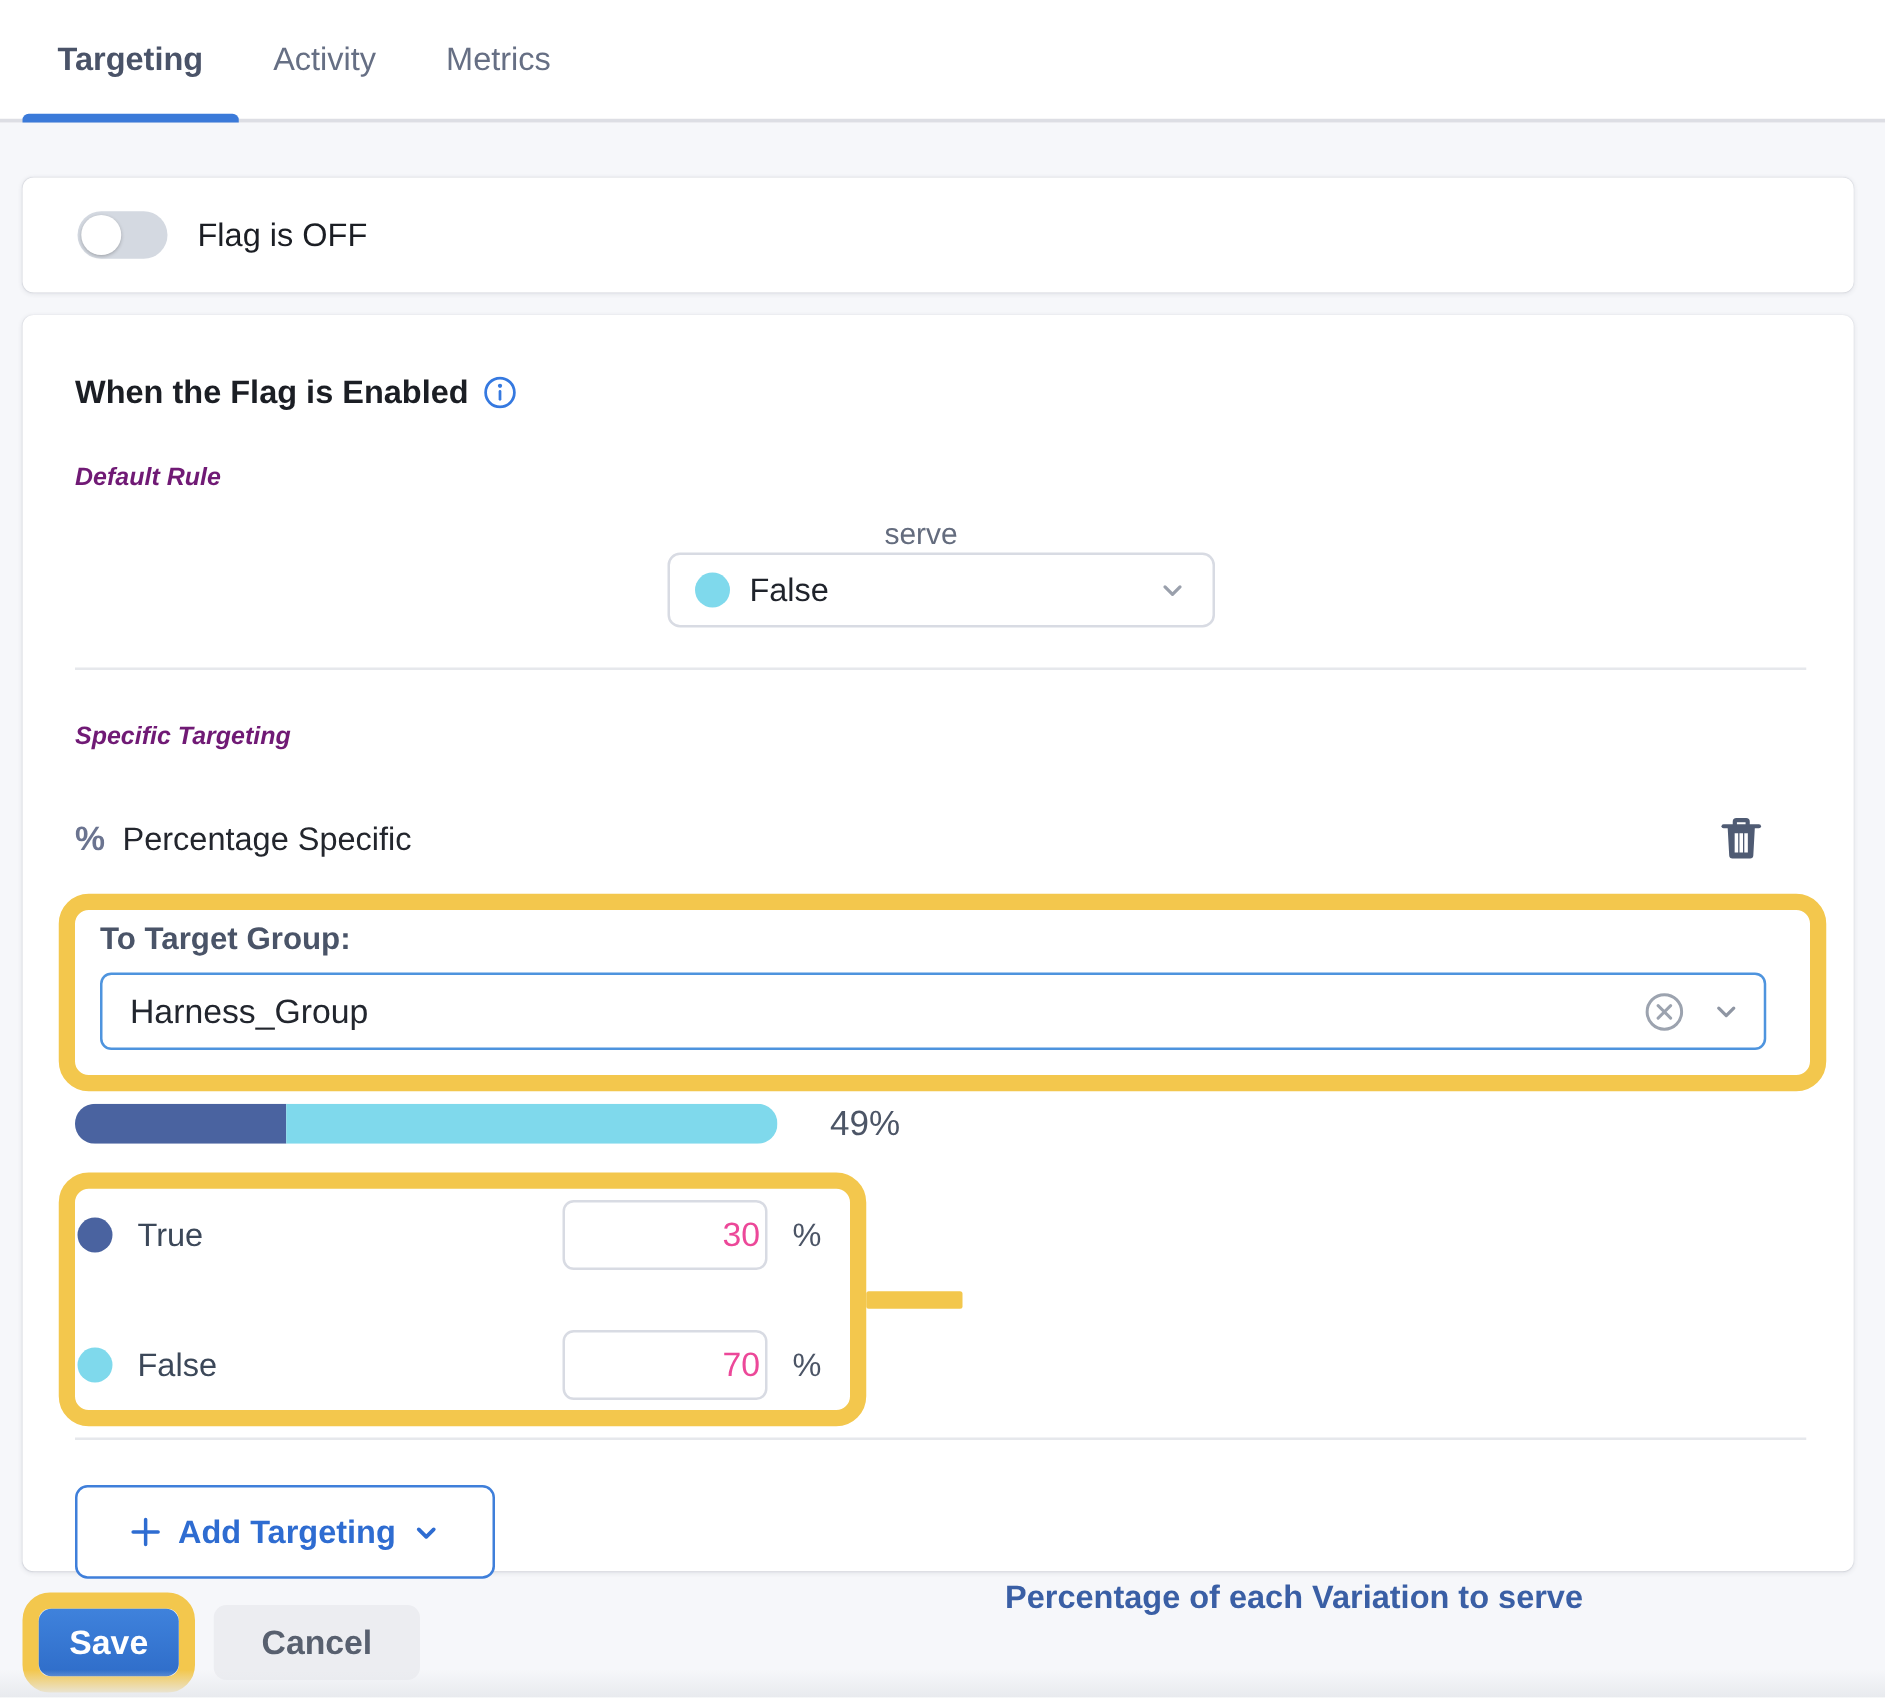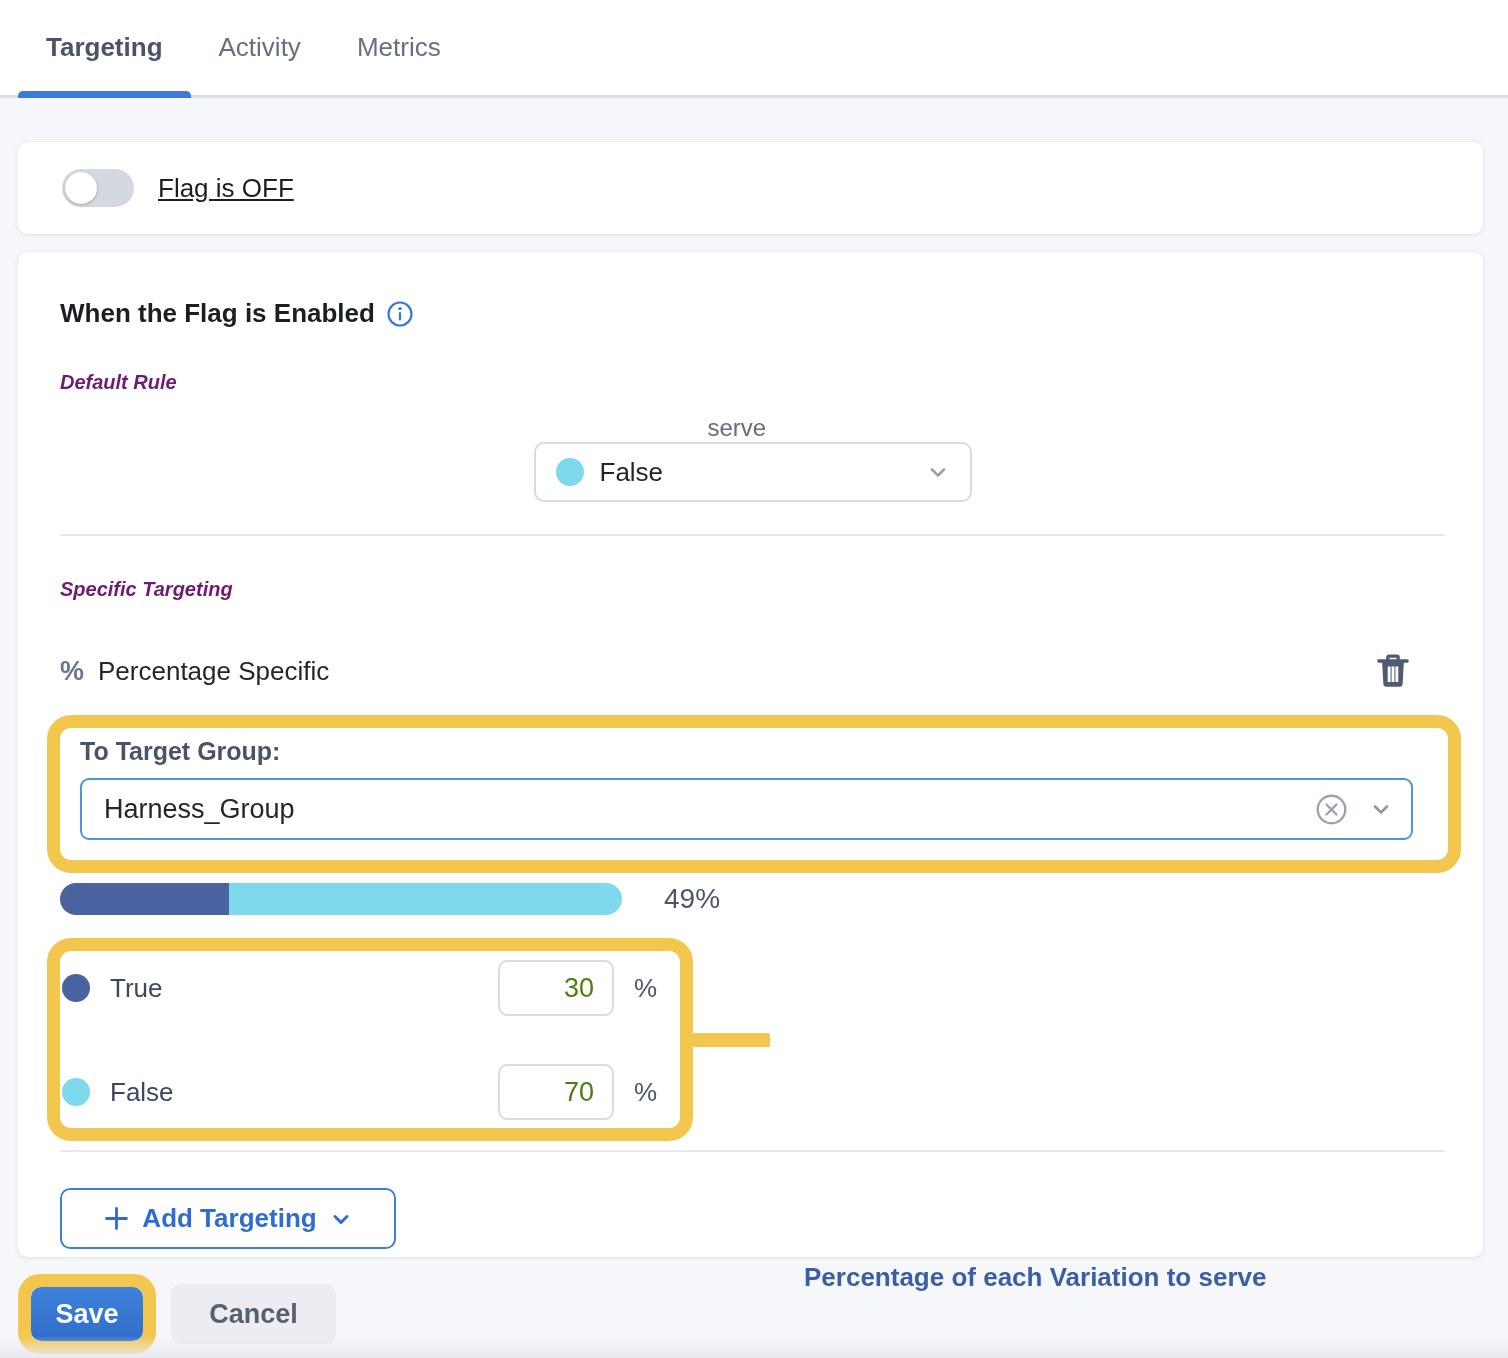--- a/index.html
+++ b/index.html
@@ -27,21 +27,21 @@
     background:#3B7AD9; border-radius:5px 5px 0 0;
   }
 
   .content { padding:44px 0 0 0; }
 
   
   .card {
     background:#fff; border-radius:9px; margin-left:18px; width:1465px;
     box-shadow:0 1px 4px rgba(40,50,70,.10), 0 0 1px rgba(40,50,70,.12);
   }
-  .card-toggle { height:92px; display:flex; align-items:center; padding-left:44px;text-decoration:underline; }
+  .card-toggle { height:92px; display:flex; align-items:center; padding-left:44px; }
   .card-main { margin-top:18px; height:1005px; padding:46px 38px 0 42px; position:relative; }
 
   
   .switch { width:72px; height:38px; border-radius:19px; background:#D4D9E1; position:relative; cursor:pointer; flex:none; }
   .switch .knob {
     position:absolute; left:3px; top:3px; width:32px; height:32px; border-radius:50%;
     background:#fff; box-shadow:0 1px 3px rgba(0,0,0,.25);
   }
   .toggle-label { margin-left:24px; font-size:26px; color:#1B1E24; }
 
@@ -90,38 +90,38 @@
   .progress { width:562px; height:32px; border-radius:16px; overflow:hidden; display:flex; }
   .progress .seg { height:100%; }
   .progress-total { font-size:28px; color:#4C5566; margin-left:42px; }
 
   
   .ybox-vars { margin-top:23px; margin-left:-13px; width:646px; padding:9px 16px 8px 2px; position:relative; }
   .var-row { display:flex; align-items:center; height:56px; }
   .var-row + .var-row { margin-top:48px; }
   .var-name { font-size:26px; font-weight:500; color:#3C4859; margin-left:20px; flex:1; }
   .var-input {
-    width:116px; height:56px; border:2px solid #D8DBE3; border-radius:9px; background:#fff;
-    font-size:27px; color:#4d7c0f; text-align:right; padding-right:18px; outline:none;
+    width:164px; height:56px; border:2px solid #D8DBE3; border-radius:9px; background:#fff;
+    font-size:27px; color:#ec4899; text-align:right; padding-right:4px; outline:none;
     font-family:inherit; flex:none;
   }
   .var-pct { font-size:26px; color:#4C5566; margin-left:20px; width:30px; flex:none; }
 
   .connector {
     position:absolute; right:-90px; top:calc(50% - 7px); width:77px; height:14px;
     background:#F3C74D; border-radius:2px;
   }
   .annotation {
     position:absolute; left:786px; top:1010px; font-size:26px; font-weight:700; color:#3A5FA5;
     white-space:nowrap;
   }
 
   
   .add-btn {
-    position:absolute; top:936px; left:42px; width:336px; height:61px;
+    position:absolute; top:936px; left:42px; width:336px; height:75px;
     border:2.5px solid #3F7FDA; border-radius:10px; background:#fff;
     display:flex; align-items:center; justify-content:center; gap:12px; cursor:pointer;
   }
   .add-btn .add-label { font-size:26px; font-weight:700; color:#2E6CD1; }
   .plus-icon { width:27px; height:27px; }
   .chev-sm { width:24px; height:24px; }
 
   
   .footer { display:flex; align-items:center; margin:17px 0 0 18px; }
   .save-ring { border:13px solid #F3C74D; border-radius:22px; padding:0; background:transparent; }

